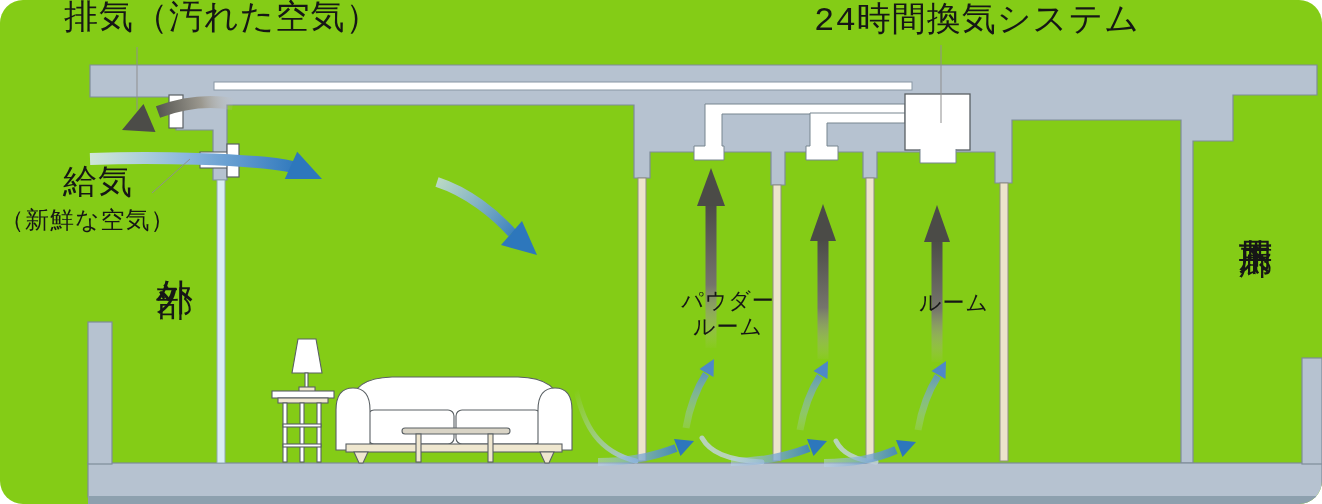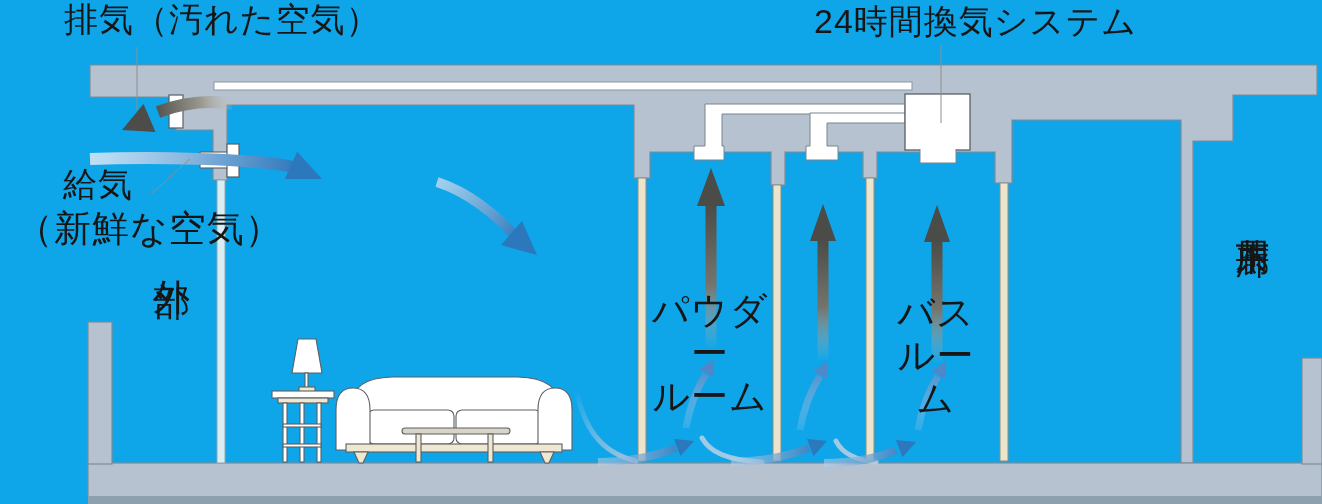--- a/index.html
+++ b/index.html
@@ -1,29 +1,30 @@
 <!DOCTYPE html>
 <html><head>
 <meta charset="utf-8">
 <style>
   html,body{margin:0;padding:0;background:#ffffff;}
   .stage{
     position:relative;
     width:1322px;height:504px;
     overflow:hidden;
-    background:#0ea5e9;
-    font-family:Liberation Sans, sans-serif;
+    background:#84cc16;
+    font-family:Liberation Mono, monospace;
+    border-radius:23px;
   }
   .stage svg{position:absolute;left:0;top:0;z-index:1;}
   .lbl{
     position:absolute;z-index:2;color:#161616;
     white-space:nowrap;letter-spacing:1px;line-height:1.1;
   }
-  .lbl.small{font-size:37px;}
-  .lbl.mid{font-size:37px;margin-left:16px;}
+  .lbl.small{font-size:22px;margin-left:18px;}
+  .lbl.mid{font-size:24px;}
   .lbl.main{font-size:34px;}
   .lbl.big{font-size:36px;}
   .vertical{
     writing-mode:vertical-rl;text-orientation:upright;
     letter-spacing:2px;line-height:1;
   }
   .center2{text-align:center;white-space:normal;line-height:1.16;}
 </style>
 </head>
 <body>
@@ -197,18 +198,17 @@
 <div class="lbl main" style="left:64px;top:1px;">排気（汚れた空気）</div>
 <div class="lbl main" style="left:814px;top:3px;">24時間換気システム</div>
 <div class="lbl main" style="left:63px;top:166px;">給気</div>
 <div class="lbl mid" style="left:0px;top:209px;">（新鮮な空気）</div>
 <div class="lbl big vertical" style="left:153px;top:250px;font-size:37px;">外部</div>
 <div class="lbl small center2" style="left:645px;top:290px;width:130px;">
   <div>パウダー</div>
   <div>ルーム</div>
 </div>
 <div class="lbl small center2" style="left:884px;top:292px;width:104px;">
-  <div>バス</div>
   <div>ルーム</div>
 </div>
 <div class="lbl main vertical" style="left:1236px;top:212px;">共用廊下</div>
 
 </div>
 
 </body></html>

